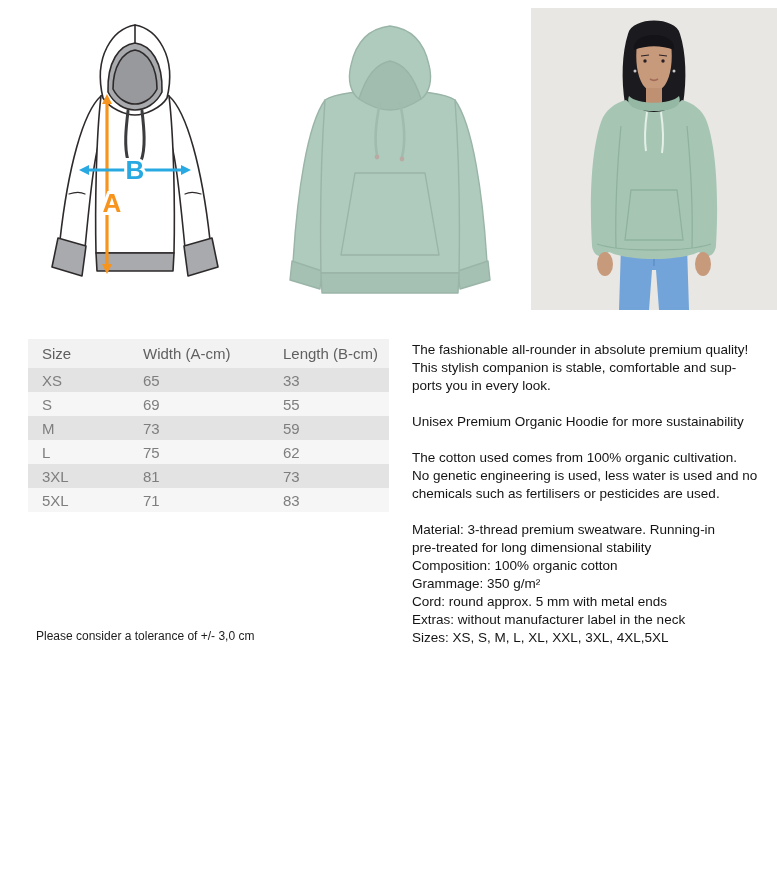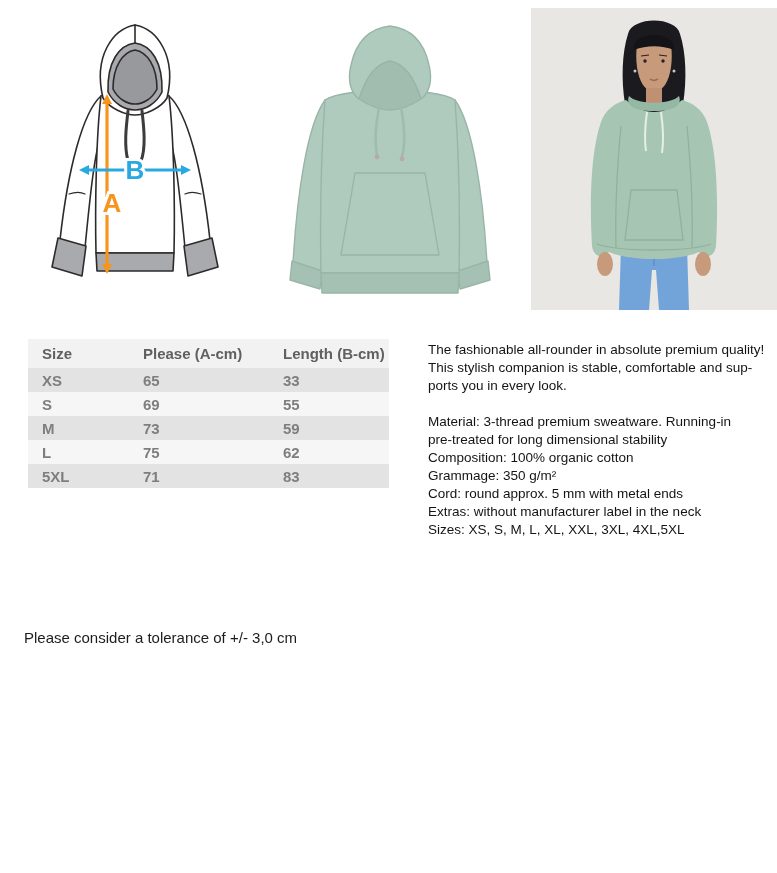--- a/index.html
+++ b/index.html
@@ -17,38 +17,38 @@
 
   table.size-table{
     position:absolute;left:28px;top:339px;width:361px;
     border-collapse:collapse;table-layout:fixed;
     font-size:15px;
   }
   table.size-table col.c1{width:101px;}
   table.size-table col.c2{width:140px;}
   table.size-table col.c3{width:120px;}
   table.size-table th, table.size-table td{
-    text-align:left;font-weight:700;padding:0 0 0 14px;
+    text-align:left;font-weight:400;padding:0 0 0 14px;
     white-space:nowrap;overflow:hidden;
   }
   table.size-table thead tr{height:29px;background:#f2f2f2;color:#606060;}
   table.size-table tbody tr{height:24px;color:#7e7e7e;}
   table.size-table tbody tr:nth-child(odd){background:#e3e3e3;}
   table.size-table tbody tr:nth-child(even){background:#f6f6f6;}
 
   .tolerance{
-    position:absolute;left:24px;top:629px;
-    font-size:15px;color:#1c1c1c;
+    position:absolute;left:36px;top:629px;
+    font-size:12px;color:#1c1c1c;
   }
 
   .description{
     position:absolute;left:412px;top:341px;width:360px;
     font-size:13.5px;line-height:18px;color:#141414;
   }
-  .description p{margin:0 0 18px 16px;white-space:pre-line;}
+  .description p{margin:0 0 18px 0;white-space:pre-line;}
 
   .arrow-label{
     font-weight:bold;font-size:26px;
     paint-order:stroke;stroke:#ffffff;stroke-width:6px;
     font-family:"Liberation Sans", sans-serif;
   }
 </style>
 </head>
 <body>
 
@@ -167,21 +167,21 @@
 
 <table class="size-table">
   <colgroup>
       <col class="c1">
       <col class="c2">
       <col class="c3">
     </colgroup>
   <thead>
     <tr>
       <th>Size</th>
-      <th>Please (A-cm)</th>
+      <th>Width (A-cm)</th>
       <th>Length (B-cm)</th>
     </tr>
   </thead>
   <tbody>
     <tr>
       <td>XS</td>
       <td>65</td>
       <td>33</td>
     </tr>
     <tr>
@@ -191,35 +191,44 @@
     </tr>
     <tr>
       <td>M</td>
       <td>73</td>
       <td>59</td>
     </tr>
     <tr>
       <td>L</td>
       <td>75</td>
       <td>62</td>
+    </tr>
+    <tr>
+      <td>3XL</td>
+      <td>81</td>
+      <td>73</td>
     </tr>
     <tr>
       <td>5XL</td>
       <td>71</td>
       <td>83</td>
     </tr>
   </tbody>
 </table>
 
 <div class="tolerance">Please consider a tolerance of +/- 3,0 cm</div>
 
 <div class="description">
   <p>The fashionable all-rounder in absolute premium quality!
 This stylish companion is stable, comfortable and sup-
 ports you in every look.</p>
+  <p>Unisex Premium Organic Hoodie for more sustainability</p>
+  <p>The cotton used comes from 100% organic cultivation.
+No genetic engineering is used, less water is used and no
+chemicals such as fertilisers or pesticides are used.</p>
   <p>Material: 3-thread premium sweatware. Running-in
 pre-treated for long dimensional stability
 Composition: 100% organic cotton
 Grammage: 350 g/m²
 Cord: round approx. 5 mm with metal ends
 Extras: without manufacturer label in the neck
 Sizes: XS, S, M, L, XL, XXL, 3XL, 4XL,5XL</p>
 </div>
 
 </body></html>

